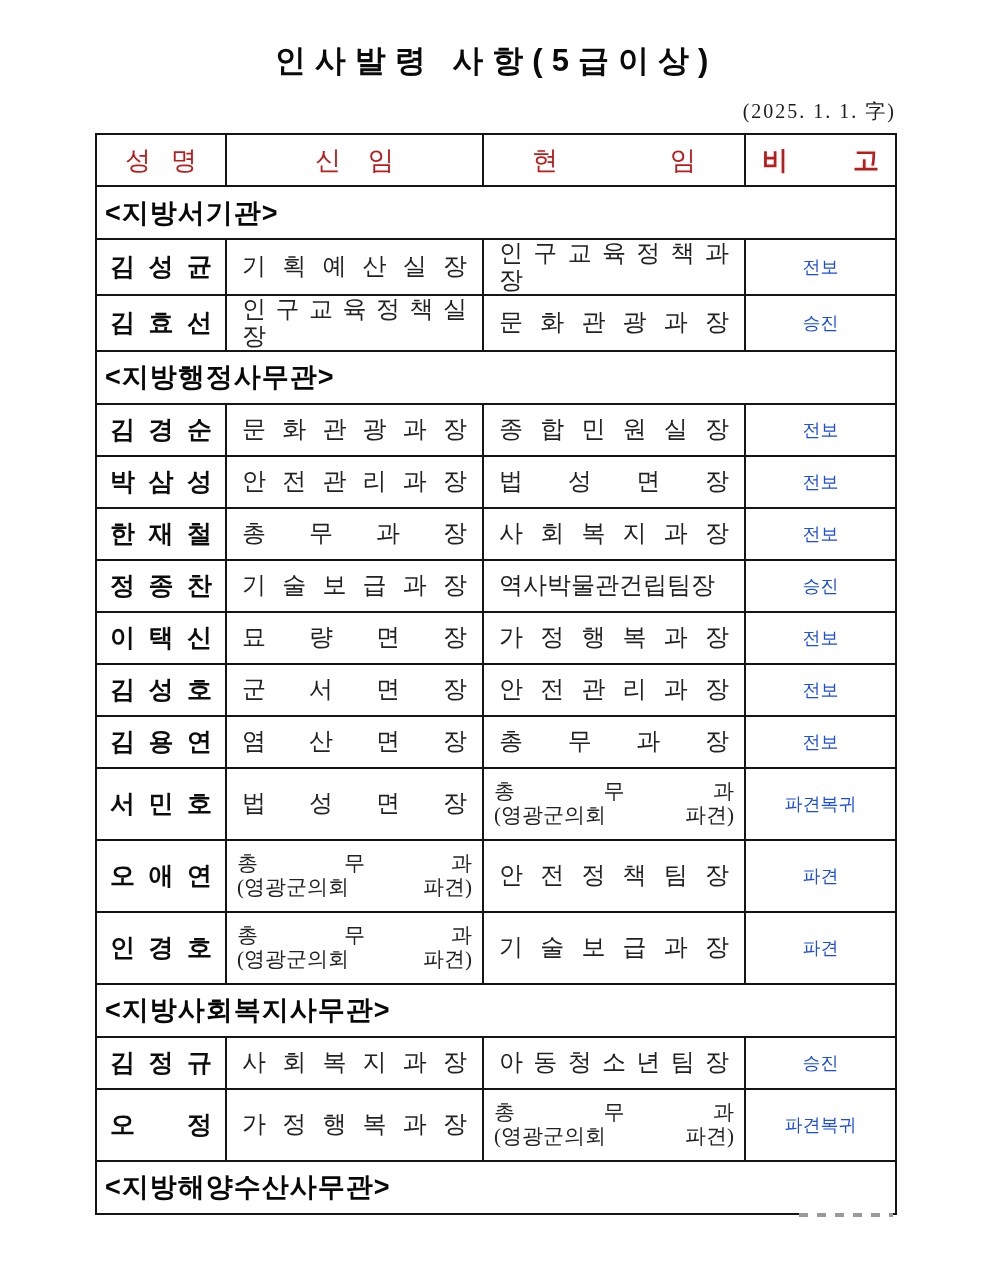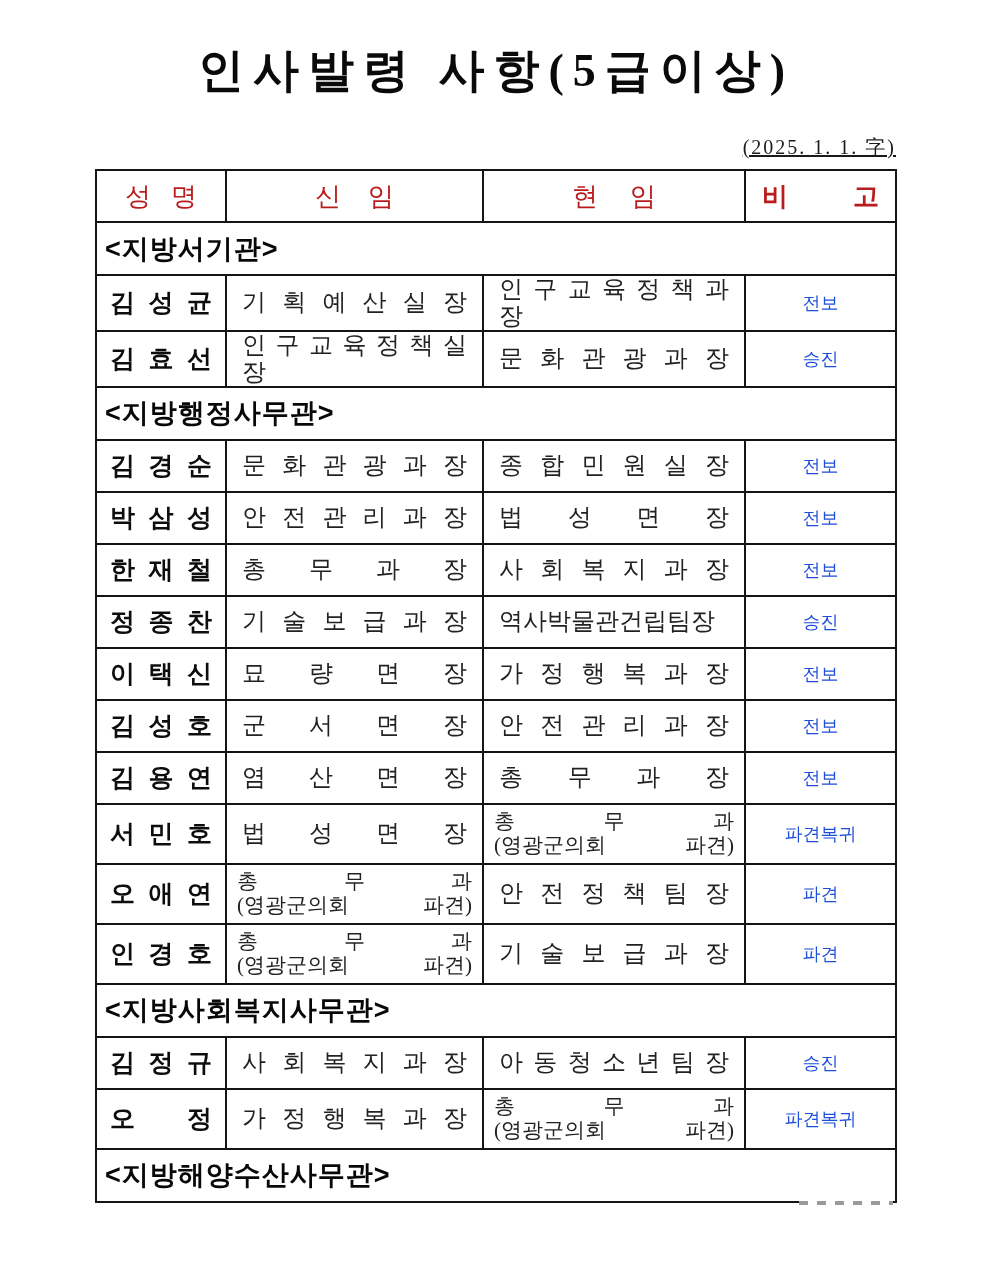--- a/index.html
+++ b/index.html
@@ -12,34 +12,33 @@
     overflow: hidden;
   }
   .page {
     position: relative;
     width: 992px; height: 1274px;
     background: #ffffff;
   }
   .doc-title {
     margin: 40px 0 0 0;
     text-align: center;
-    font-family: Liberation Serif, serif;
+    font-family: Liberation Sans, sans-serif;
     font-weight: bold;
-    font-size: 46px;
+    font-size: 31px;
     letter-spacing: 9px;
     color: #0a0a0a;
     white-space: nowrap;
   }
   .date-note {
     text-align: right;
-    margin: 32px 96px 8px 0;
+    margin: 16px 96px 8px 0;
     font-size: 20px;
     letter-spacing: 2px;
     color: #1a1a1a;
-    text-decoration: underline;
   }
   .table-wrap {
     position: relative;
     margin-left: 95px;
     width: 800px;
   }
   table.appointments {
     border-collapse: collapse;
     table-layout: fixed;
     width: 800px;
@@ -56,34 +55,34 @@
   tr.head-row { height: 52px; }
   th {
     font-weight: normal;
     font-size: 26px;
     text-align: justify;
     text-align-last: justify;
     color: #b91c1c;
   }
   th.h-name { padding: 0 28px; }
   th.h-new  { padding: 0 88px; margin-top: 12px; }
-  th.h-cur  { padding: 0 88px; }
+  th.h-cur  { padding: 0 48px; }
   th.h-note { padding: 0 16px; font-weight: bold; }
   tr.section-row { height: 53px; }
   tr.section-row td {
     font-family: "Liberation Sans", sans-serif;
     font-weight: bold;
     font-size: 27px;
     text-align: left;
     padding-left: 8px;
     letter-spacing: 1px;
     color: #080808;
   }
   tr.data-row { height: 52px; }
-  tr.data-row.tall { height: 60px; }
+  tr.data-row.tall { height: 72px; }
   td.name {
     font-family: "Liberation Sans", sans-serif;
     font-weight: 600;
     font-size: 25px;
     text-align: justify;
     text-align-last: justify;
     padding: 0 13px;
     color: #0d0d0d;
   }
   td.pos {

